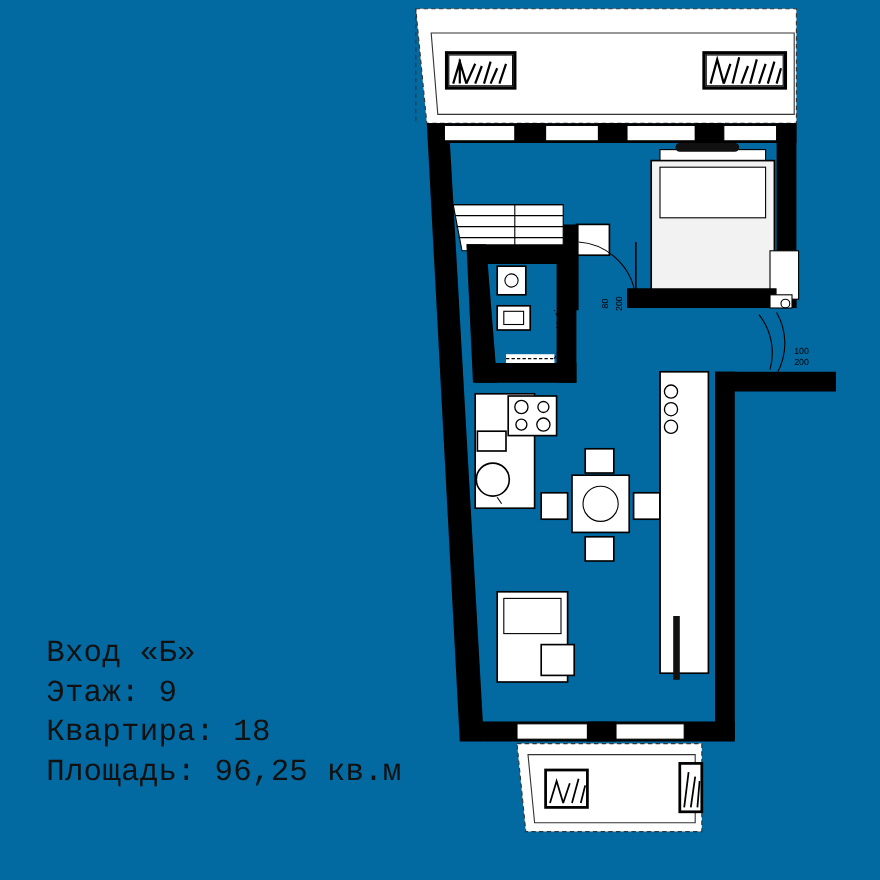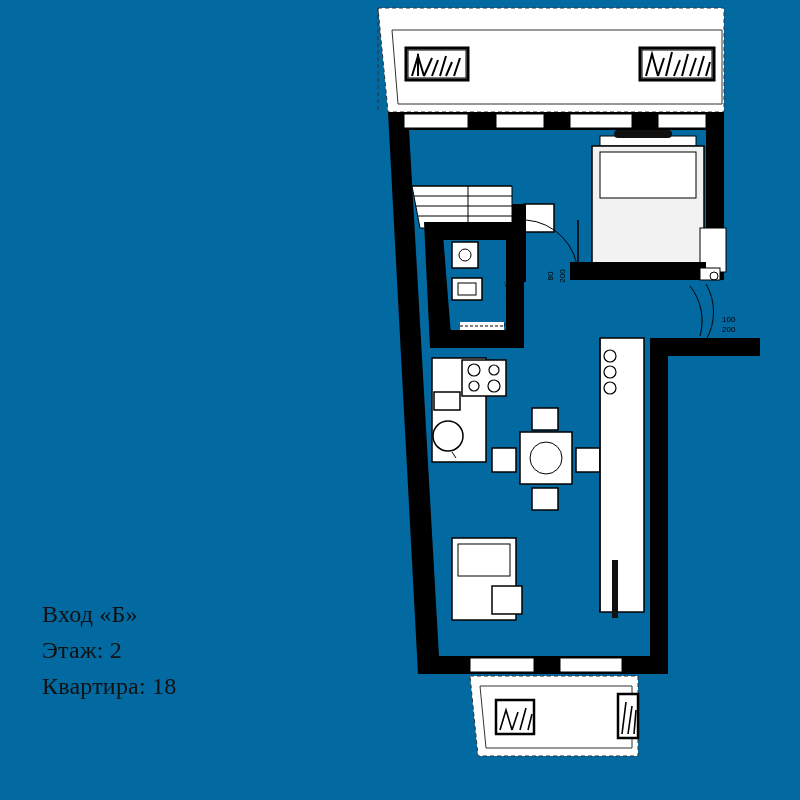--- a/index.html
+++ b/index.html
@@ -24,24 +24,24 @@
   #floorplan-svg {
     position: absolute;
     left: 0;
     top: 0;
     width: 800px;
     height: 800px;
   }
   #info-block {
     position: absolute;
     left: 42px;
-    top: 596px;
+    top: 577px;
     width: 340px;
-    font-family: Liberation Serif, serif;
-    font-size: 24px;
+    font-family: Liberation Mono, monospace;
+    font-size: 28px;
     line-height: 36px;
     color: #111111;
     letter-spacing: 0.2px;
   }
   #info-block div {
     white-space: nowrap;
   }
   .dim-label {
     font-family: "Liberation Sans", sans-serif;
     font-size: 8px;
@@ -214,17 +214,18 @@
       <text class="dim-label" x="565" y="276" text-anchor="middle" transform="rotate(-90 565 276)">200</text>
 
       <text class="dim-label" x="722" y="322" text-anchor="start">100</text>
       <text class="dim-label" x="722" y="332" text-anchor="start">200</text>
     </g>
 
   </svg>
 
   <div id="info-block">
     <div>Вход «Б»</div>
-    <div>Этаж: 2</div>
+    <div>Этаж: 9</div>
     <div>Квартира: 18</div>
+    <div>Площадь: 96,25 кв.м</div>
   </div>
 
 </div>
 
 </body></html>

